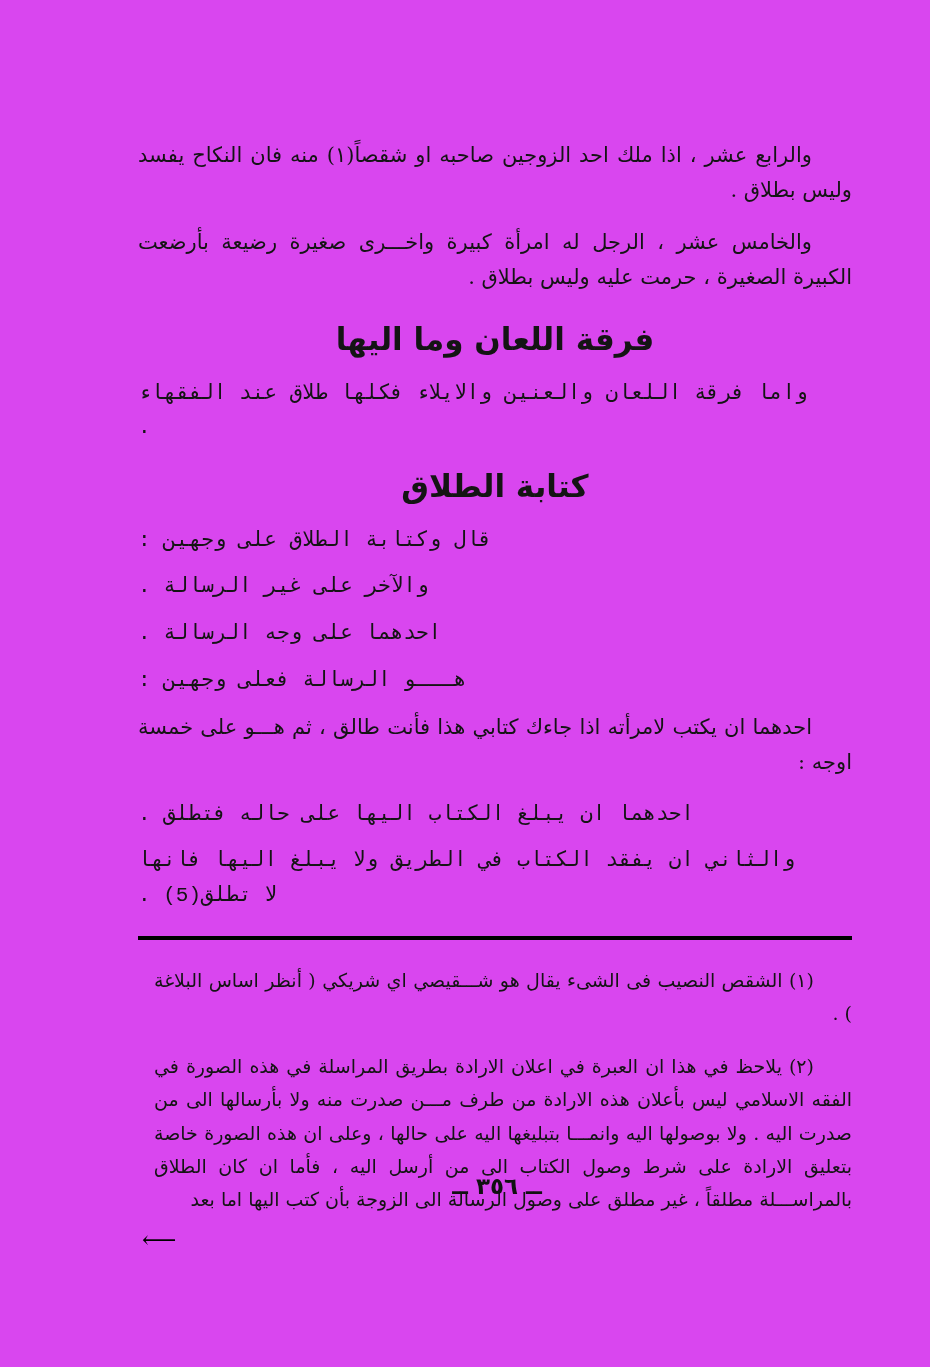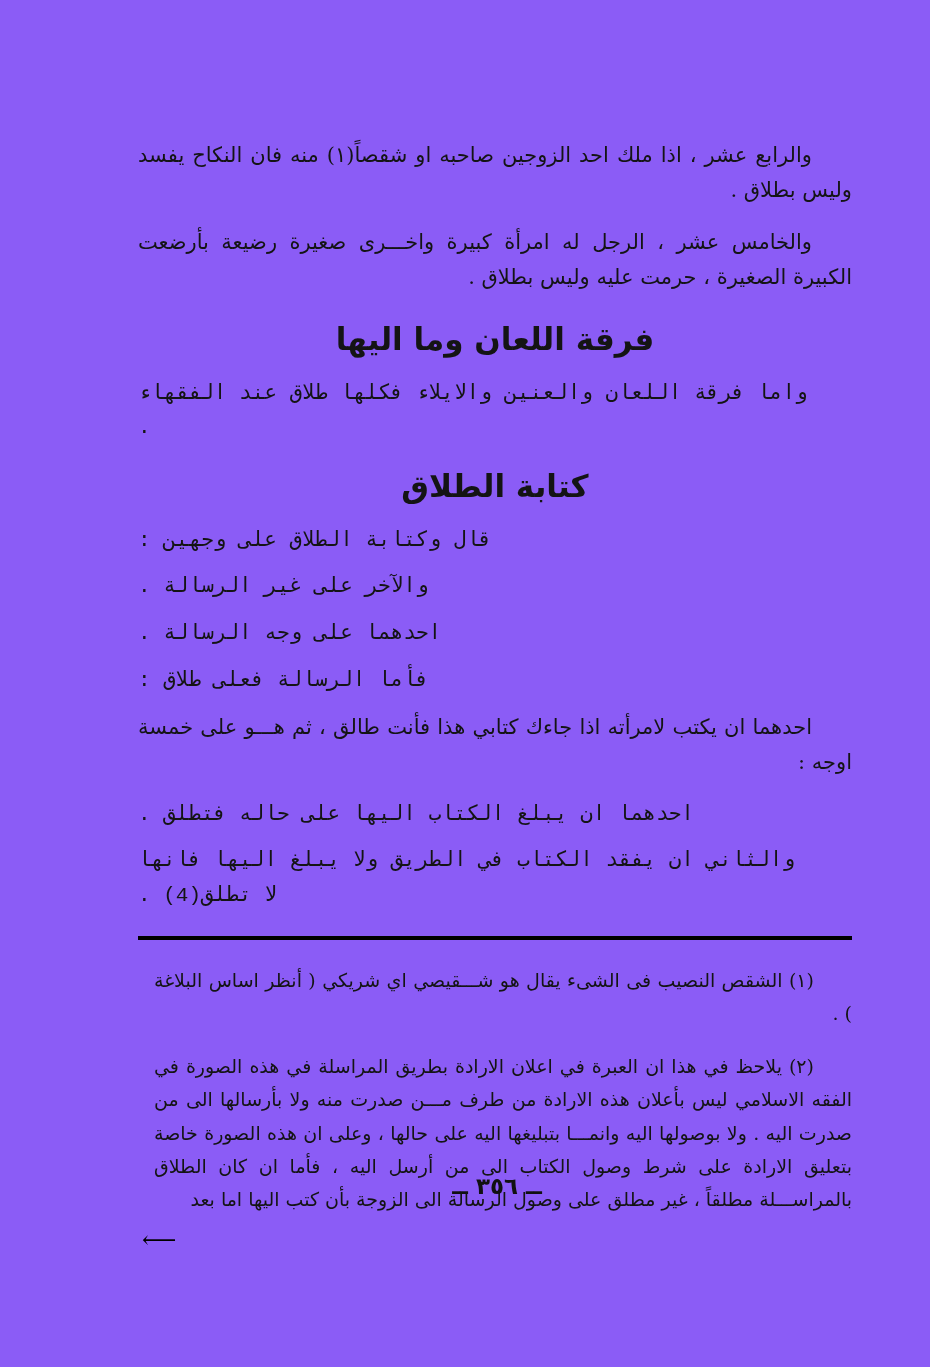--- a/index.html
+++ b/index.html
@@ -5,21 +5,21 @@
   html, body {
     margin: 0;
     padding: 0;
     background: #e8e8e6;
   }
   .page {
     position: relative;
     width: 930px;
     height: 1367px;
     margin: 0 auto;
-    background: #8b5cf6;
+    background: #d946ef;
     color: #141414;
     font-family: "DejaVu Serif", "DejaVu Sans", serif;
     overflow: hidden;
     box-shadow: 0 0 6px rgba(0,0,0,0.25);
   }
   .content {
     position: absolute;
     top: 138px;
     right: 78px;
     width: 714px;
@@ -101,27 +101,27 @@
     <p class="para single">واما فرقة اللعان والعنين والايلاء فكلها طلاق عند الفقهاء .</p>
 
     <h2 class="heading small-gap">كتابة الطلاق</h2>
 
     <p class="para single">قال وكتابة الطلاق على وجهين :</p>
 
     <p class="para single">والآخر على غير الرسالة .</p>
 
     <p class="para single">احدهما على وجه الرسالة .</p>
 
-    <p class="para single">فأما الرسالة فعلى طلاق :</p>
+    <p class="para single">هـــو الرسالة فعلى وجهين :</p>
 
     <p class="para">احدهما ان يكتب لامرأته اذا جاءك كتابي هذا فأنت طالق ، ثم هـــو على خمسة اوجه :</p>
 
     <p class="para single">احدهما ان يبلغ الكتاب اليها على حاله فتطلق .</p>
 
-    <p class="para single">والثاني ان يفقد الكتاب في الطريق ولا يبلغ اليها فانها لا تطلق(4) .</p>
+    <p class="para single">والثاني ان يفقد الكتاب في الطريق ولا يبلغ اليها فانها لا تطلق(5) .</p>
 
     <hr class="footnote-rule">
 
     <p class="footnote">(١) الشقص النصيب فى الشىء يقال هو شـــقيصي اي شريكي ( أنظر اساس البلاغة ) .</p>
 
     <p class="footnote">(٢) يلاحظ في هذا ان العبرة في اعلان الارادة بطريق المراسلة في هذه الصورة في الفقه الاسلامي ليس بأعلان هذه الارادة من طرف مـــن صدرت منه ولا بأرسالها الى من صدرت اليه . ولا بوصولها اليه وانمـــا بتبليغها اليه على حالها ، وعلى ان هذه الصورة خاصة بتعليق الارادة على شرط وصول الكتاب الى من أرسل اليه ، فأما ان كان الطلاق بالمراســـلة مطلقاً ، غير مطلق على وصول الرسالة الى الزوجة بأن كتب اليها اما بعد</p>
 
     <div class="continuation-arrow">⟵</div>
 
   </main>

